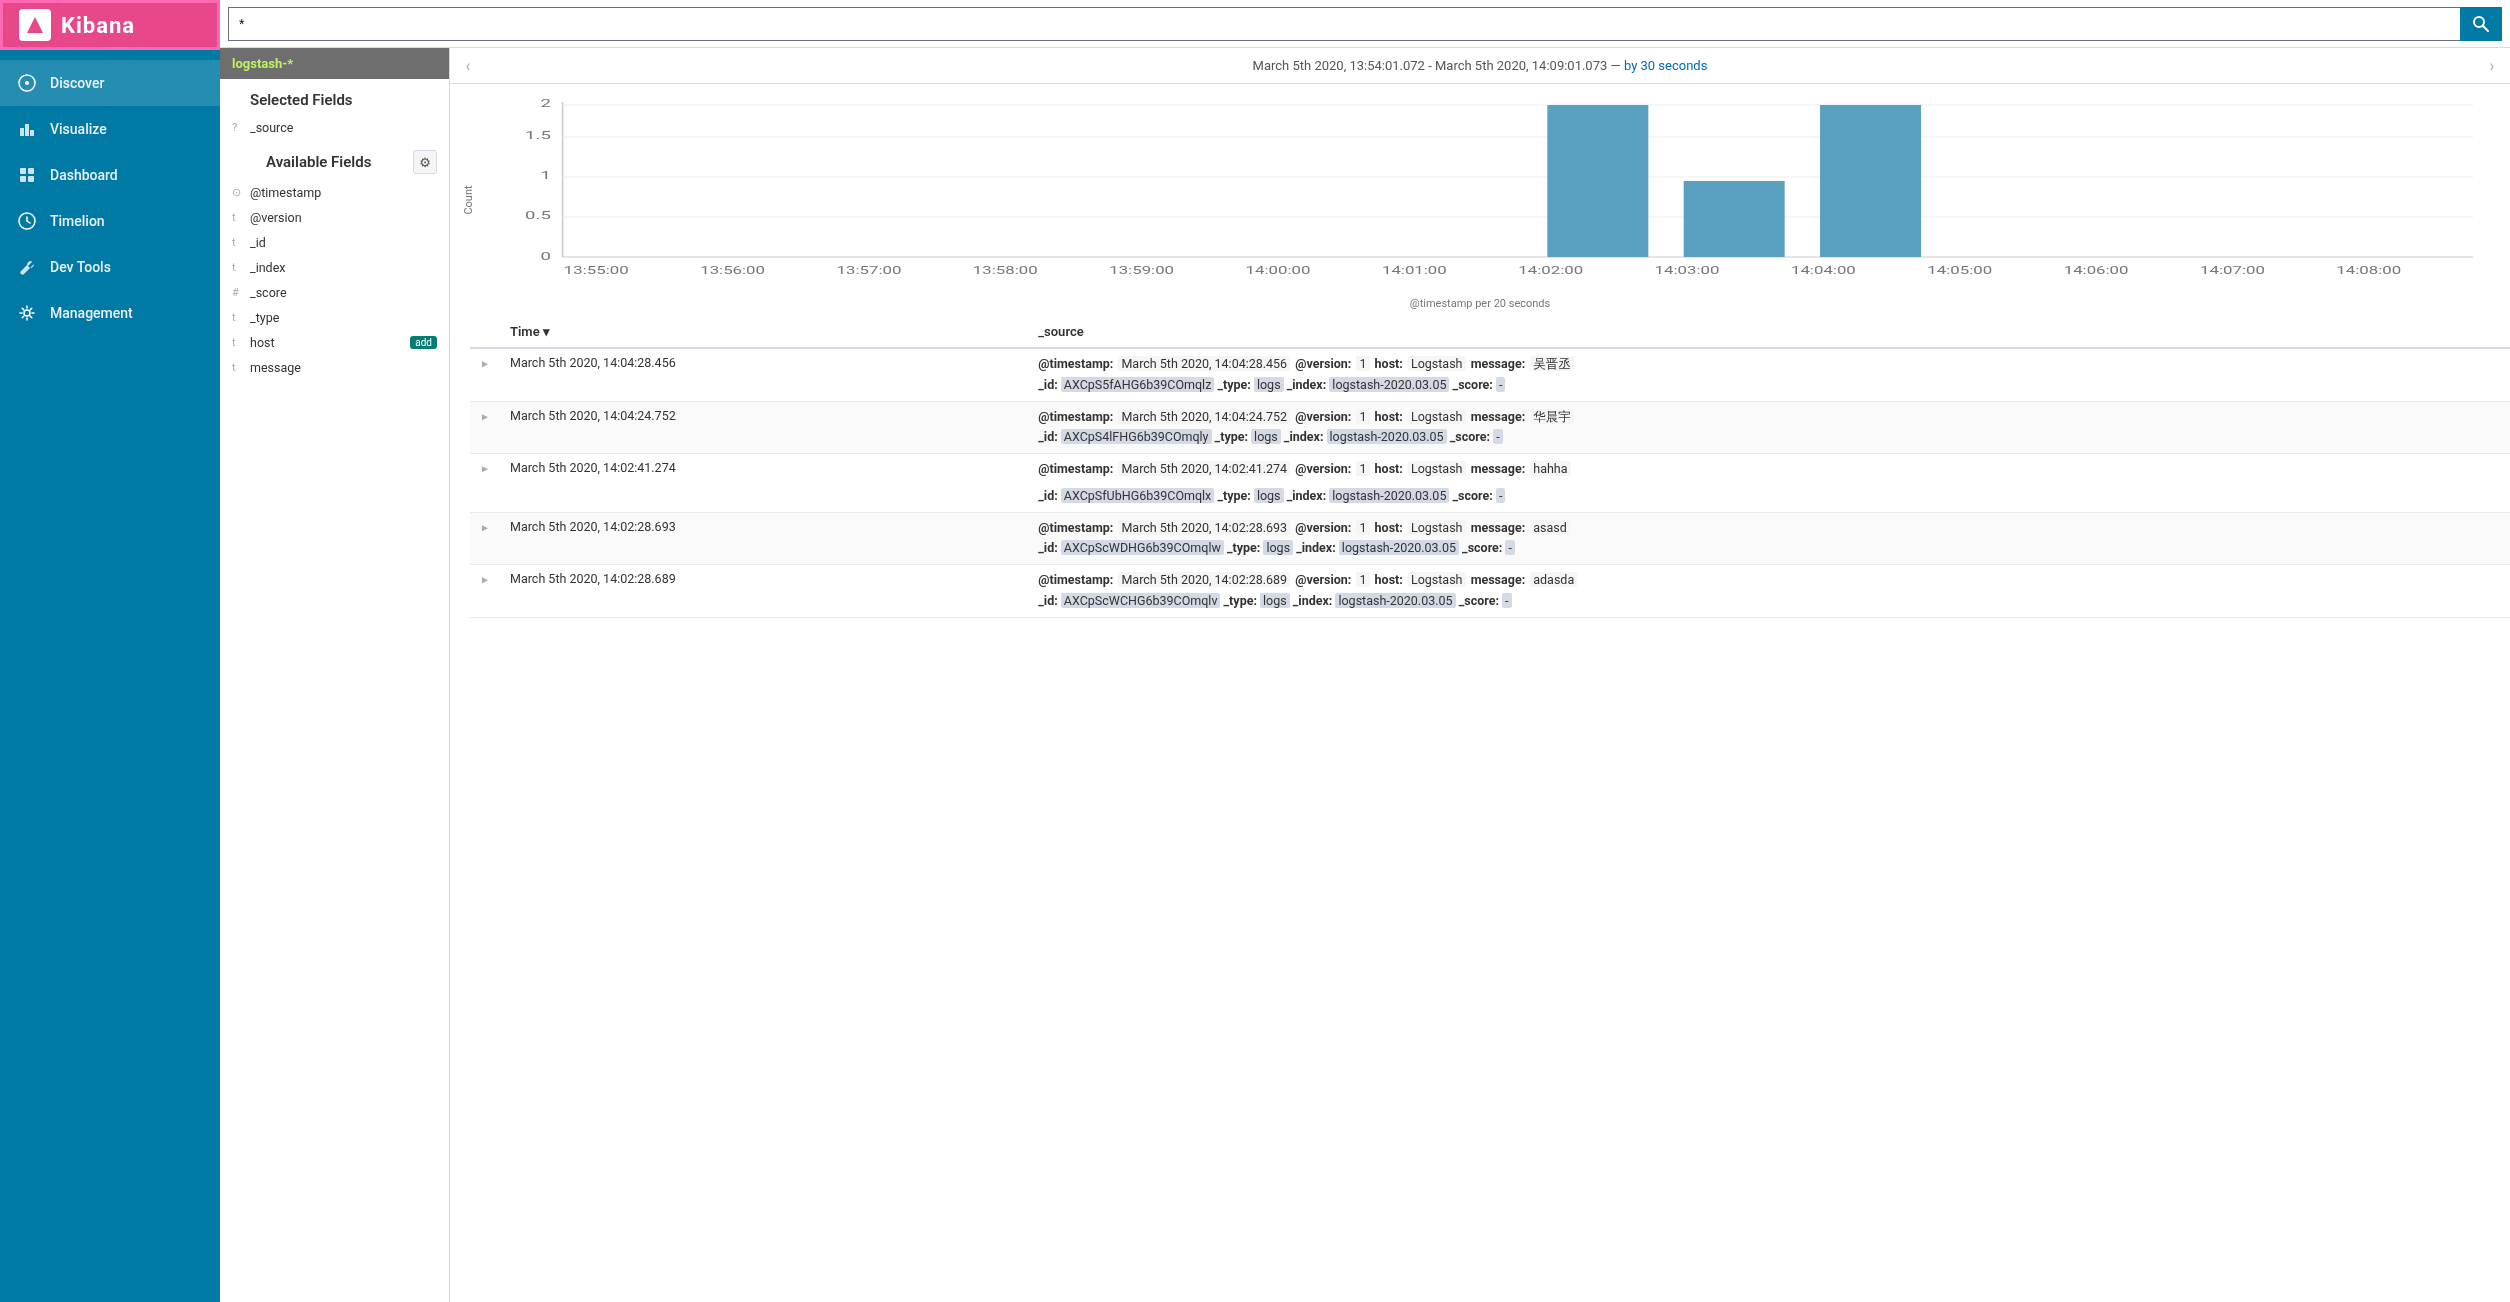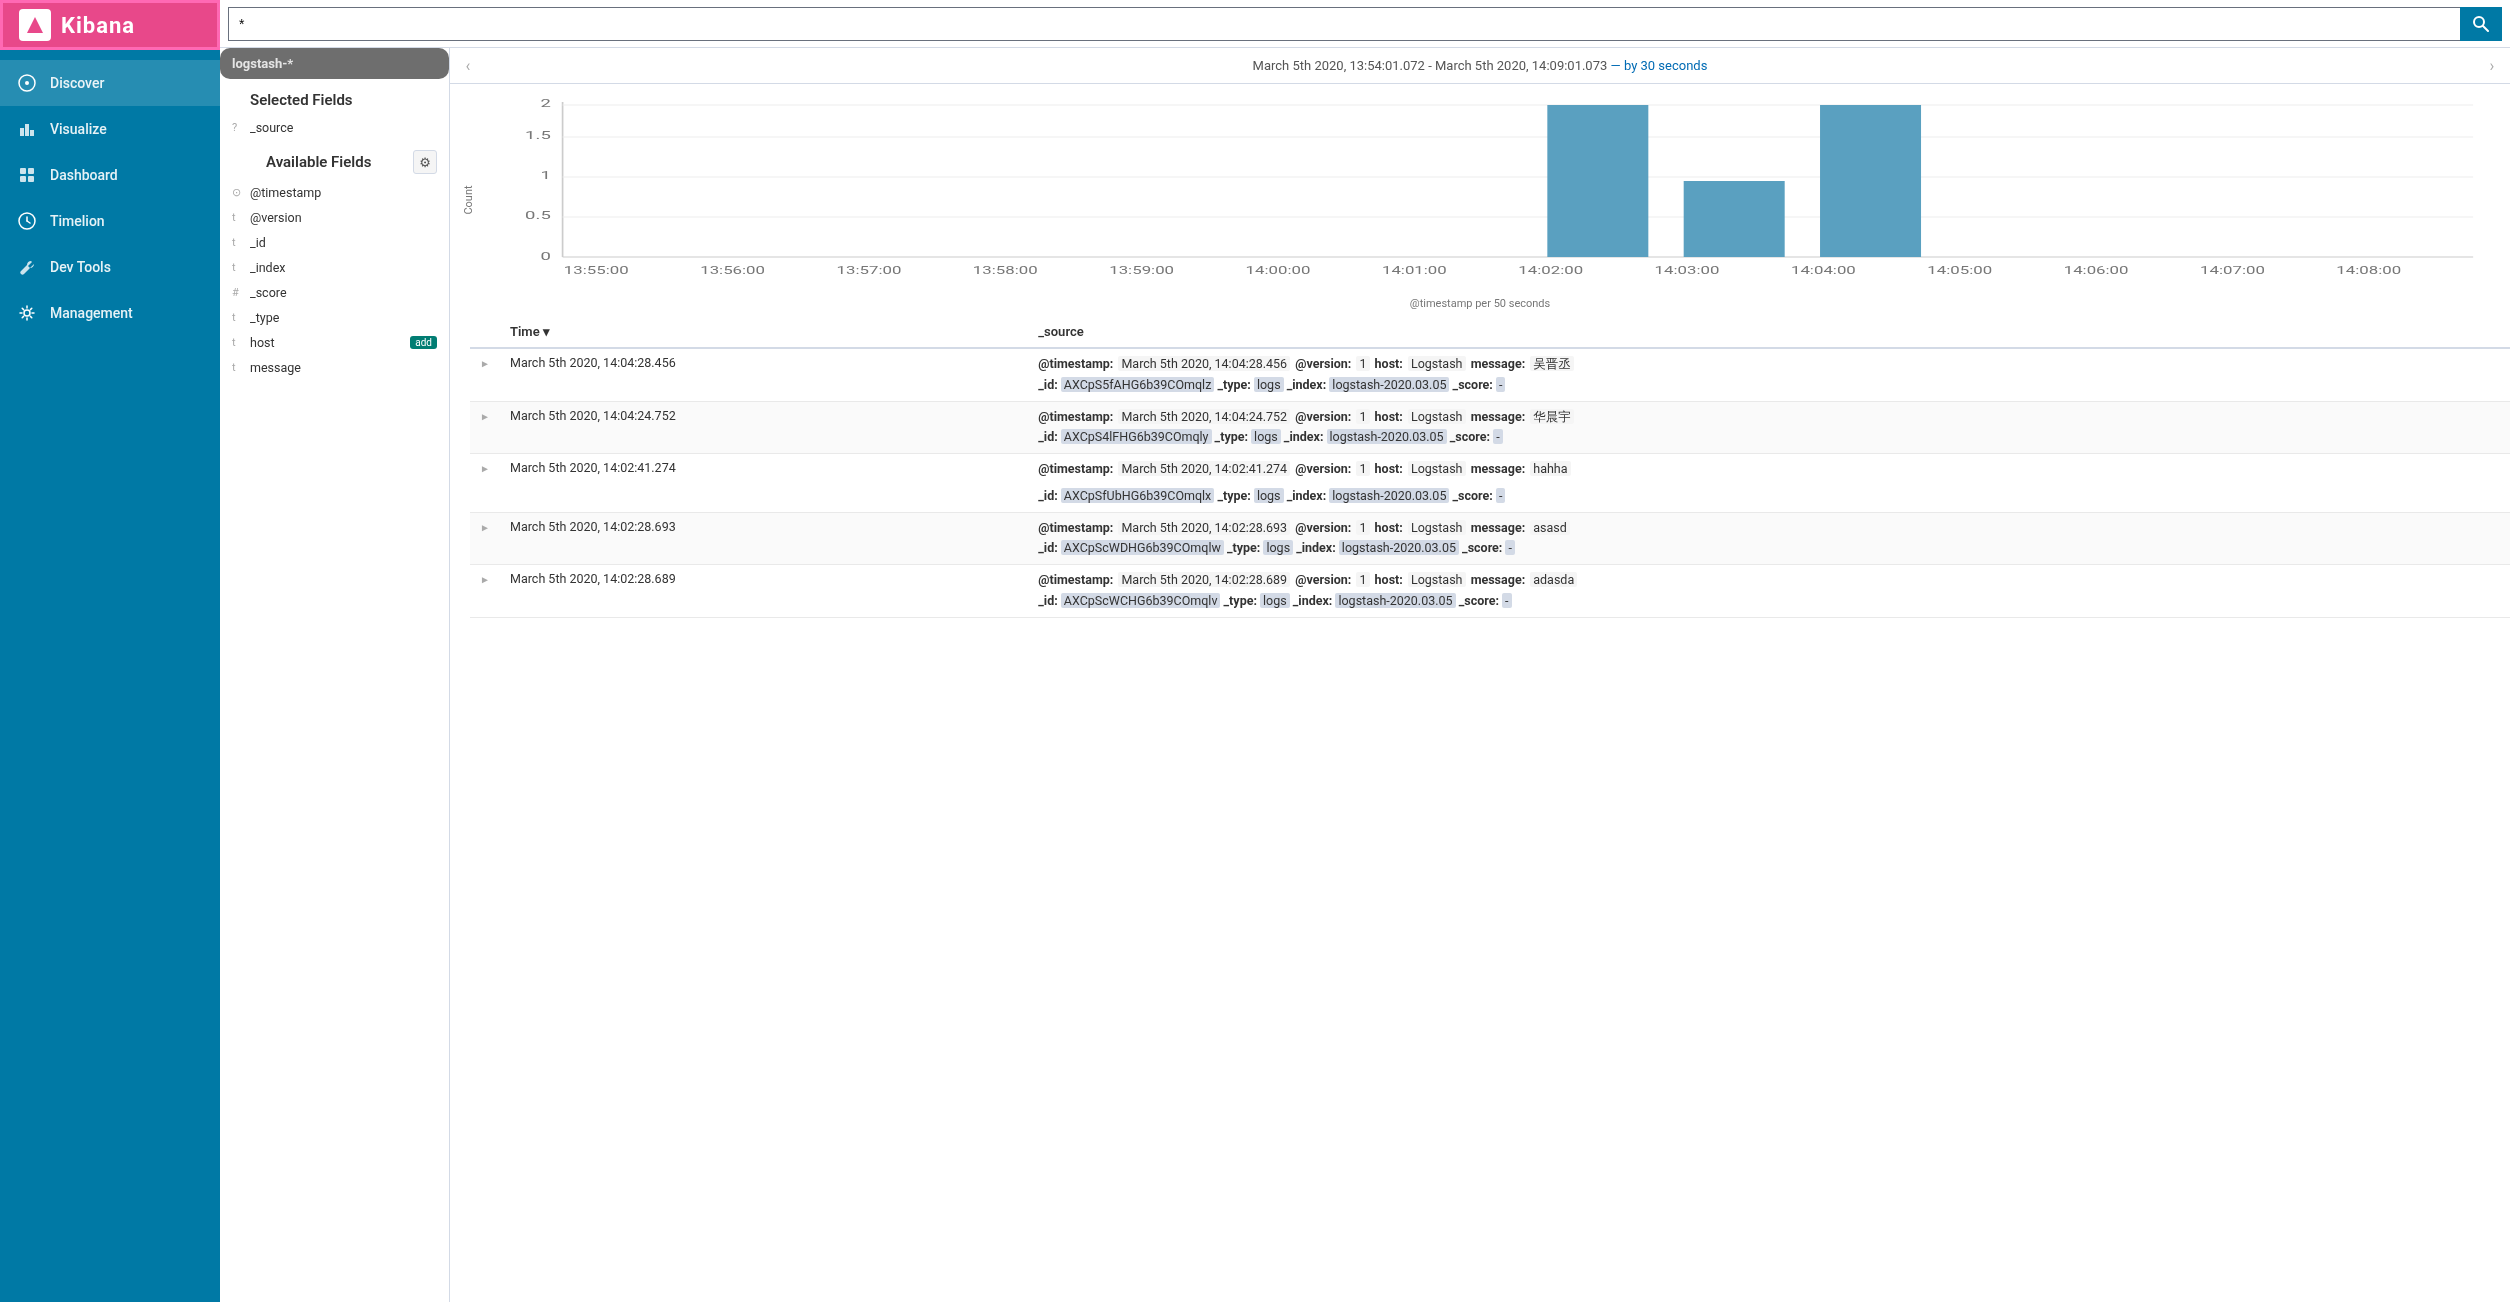--- a/index.html
+++ b/index.html
@@ -114,25 +114,24 @@
       width: 230px;
       min-width: 230px;
       background: white;
       border-right: 1px solid #d3dae6;
       overflow-y: auto;
       display: flex;
       flex-direction: column;
     }
     .index-pattern {
       background: #6e6e6e;
-      color: #e5e5e5;
+      color: #bef264;
       padding: 8px 12px;
       font-size: 13px;
       font-weight: bold;
-      border-radius: 10px;
     }
     .selected-fields-header {
       padding: 12px 30px 6px;
       font-size: 15px;
       font-weight: 600;
       color: #333;
     }
     .field-item {
       display: flex;
       align-items: center;
@@ -467,21 +466,21 @@
           <text x="480" y="182" font-size="10" text-anchor="middle" fill="#777">14:00:00</text>
           <text x="561" y="182" font-size="10" text-anchor="middle" fill="#777">14:01:00</text>
           <text x="642" y="182" font-size="10" text-anchor="middle" fill="#777">14:02:00</text>
           <text x="723" y="182" font-size="10" text-anchor="middle" fill="#777">14:03:00</text>
           <text x="804" y="182" font-size="10" text-anchor="middle" fill="#777">14:04:00</text>
           <text x="885" y="182" font-size="10" text-anchor="middle" fill="#777">14:05:00</text>
           <text x="966" y="182" font-size="10" text-anchor="middle" fill="#777">14:06:00</text>
           <text x="1047" y="182" font-size="10" text-anchor="middle" fill="#777">14:07:00</text>
           <text x="1128" y="182" font-size="10" text-anchor="middle" fill="#777">14:08:00</text>
         </svg>
-        <div class="chart-label-x">@timestamp per 50 seconds</div>
+        <div class="chart-label-x">@timestamp per 20 seconds</div>
       </div>
 
       <div class="table-area">
         <table class="results-table">
           <thead>
             <tr>
               <th style="width:30px"></th>
               <th>
                 <span>Time</span> ▾
               </th>

